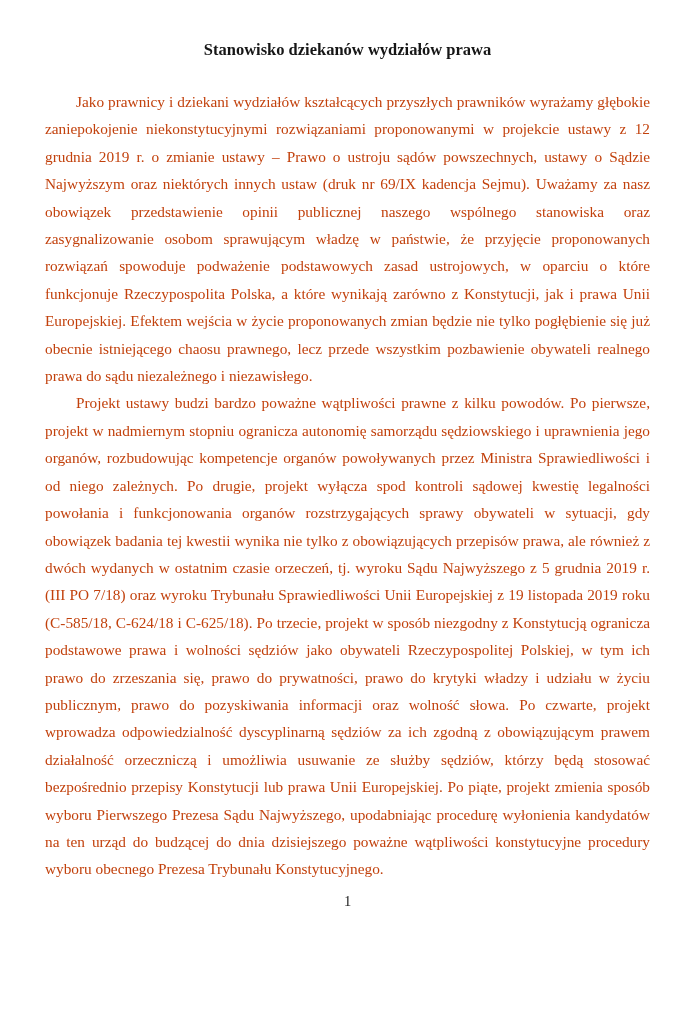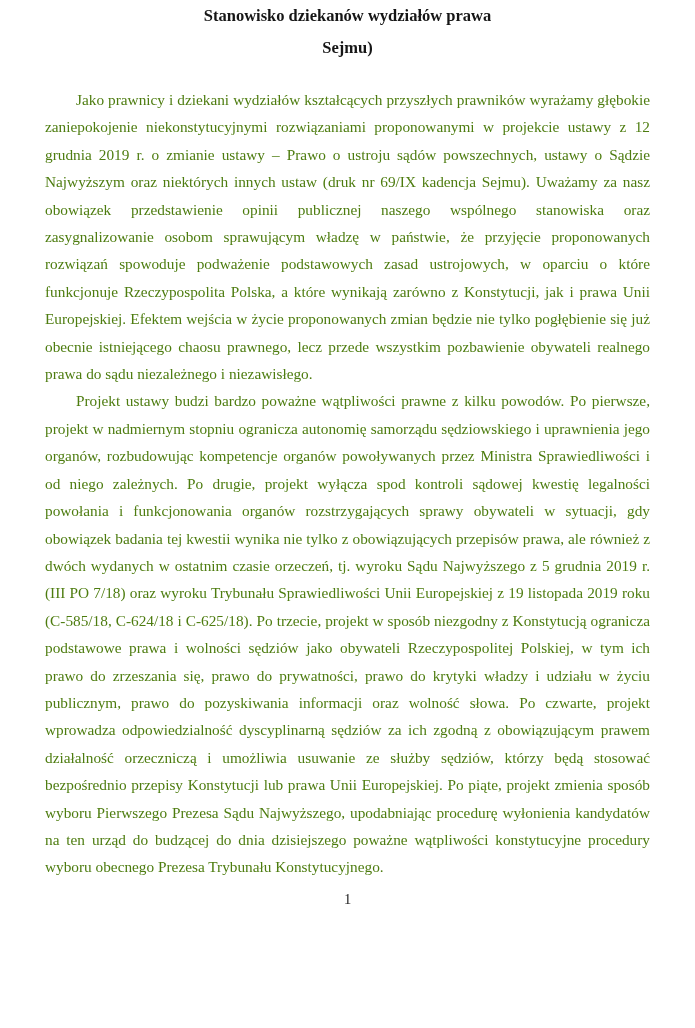--- a/index.html
+++ b/index.html
@@ -11,38 +11,39 @@
   .page {
     position: relative;
     width: 695px;
     height: 1028px;
     margin: 0 auto;
     background: #ffffff;
     color: #1b1b1b;
     font-family: "Liberation Serif", "DejaVu Serif", serif;
     overflow: hidden;
     box-sizing: border-box;
+    padding-top: 34px;
   }
   .doc-title {
     margin: 0 45px;
     text-align: center;
     font-weight: bold;
     font-size: 16.5px;
     line-height: 32px;
     color: #161616;
   }
   .doc-title .title-line {
     display: block;
   }
   .doc-body {
     margin: 22px 45px 0 45px;
     text-align: justify;
     font-size: 15.3px;
     line-height: 27.4px;
-    color: #4d7c0f;
+    color: #c2410c;
   }
   .doc-body p.para {
     margin: 0;
     padding: 0;
     text-indent: 31px;
   }
   .page-number {
     margin-top: 9px;
     text-align: center;
     font-size: 14.5px;
@@ -50,21 +51,20 @@
     color: #1b1b1b;
   }
 </style>
 </head>
 <body>
 
 <div class="page">
 
   <div class="doc-title">
     <span class="title-line">Stanowisko dziekanów wydziałów prawa</span>
-    <span class="title-line">Sejmu)</span>
   </div>
 
   <div class="doc-body">
     <p class="para">Jako prawnicy i dziekani wydziałów kształcących przyszłych prawników wyrażamy głębokie zaniepokojenie niekonstytucyjnymi rozwiązaniami proponowanymi w projekcie ustawy z 12 grudnia 2019 r. o zmianie ustawy – Prawo o ustroju sądów powszechnych, ustawy o Sądzie Najwyższym oraz niektórych innych ustaw (druk nr 69/IX kadencja Sejmu). Uważamy za nasz obowiązek przedstawienie opinii publicznej naszego wspólnego stanowiska oraz zasygnalizowanie osobom sprawującym władzę w państwie, że przyjęcie proponowanych rozwiązań spowoduje podważenie podstawowych zasad ustrojowych, w oparciu o które funkcjonuje Rzeczypospolita Polska, a które wynikają zarówno z Konstytucji, jak i prawa Unii Europejskiej. Efektem wejścia w życie proponowanych zmian będzie nie tylko pogłębienie się już obecnie istniejącego chaosu prawnego, lecz przede wszystkim pozbawienie obywateli realnego prawa do sądu niezależnego i niezawisłego.</p>
     <p class="para">Projekt ustawy budzi bardzo poważne wątpliwości prawne z kilku powodów. Po pierwsze, projekt w nadmiernym stopniu ogranicza autonomię samorządu sędziowskiego i uprawnienia jego organów, rozbudowując kompetencje organów powoływanych przez Ministra Sprawiedliwości i od niego zależnych. Po drugie, projekt wyłącza spod kontroli sądowej kwestię legalności powołania i funkcjonowania organów rozstrzygających sprawy obywateli w sytuacji, gdy obowiązek badania tej kwestii wynika nie tylko z obowiązujących przepisów prawa, ale również z dwóch wydanych w ostatnim czasie orzeczeń, tj. wyroku Sądu Najwyższego z 5 grudnia 2019 r. (III PO 7/18) oraz wyroku Trybunału Sprawiedliwości Unii Europejskiej z 19 listopada 2019 roku (C-585/18, C-624/18 i C-625/18). Po trzecie, projekt w sposób niezgodny z Konstytucją ogranicza podstawowe prawa i wolności sędziów jako obywateli Rzeczypospolitej Polskiej, w tym ich prawo do zrzeszania się, prawo do prywatności, prawo do krytyki władzy i udziału w życiu publicznym, prawo do pozyskiwania informacji oraz wolność słowa. Po czwarte, projekt wprowadza odpowiedzialność dyscyplinarną sędziów za ich zgodną z obowiązującym prawem działalność orzeczniczą i umożliwia usuwanie ze służby sędziów, którzy będą stosować bezpośrednio przepisy Konstytucji lub prawa Unii Europejskiej. Po piąte, projekt zmienia sposób wyboru Pierwszego Prezesa Sądu Najwyższego, upodabniając procedurę wyłonienia kandydatów na ten urząd do budzącej do dnia dzisiejszego poważne wątpliwości konstytucyjne procedury wyboru obecnego Prezesa Trybunału Konstytucyjnego.</p>
   </div>
 
   <div class="page-number">1</div>
 
 </div>

